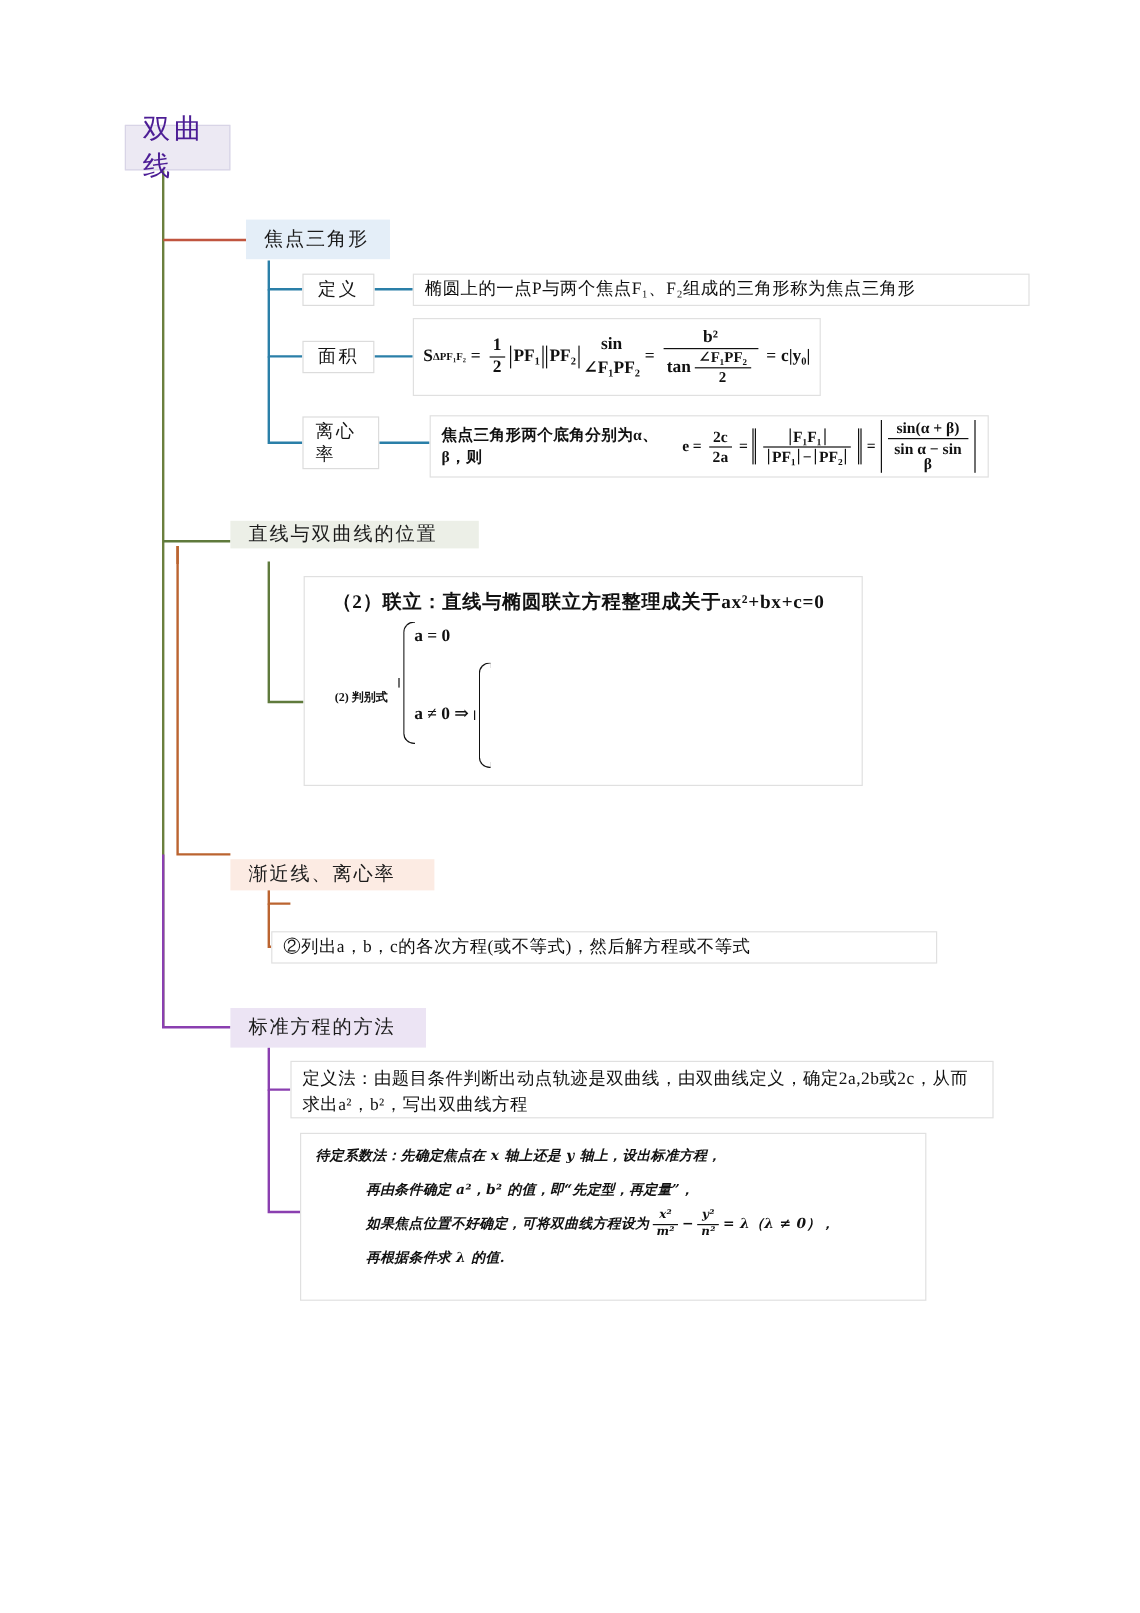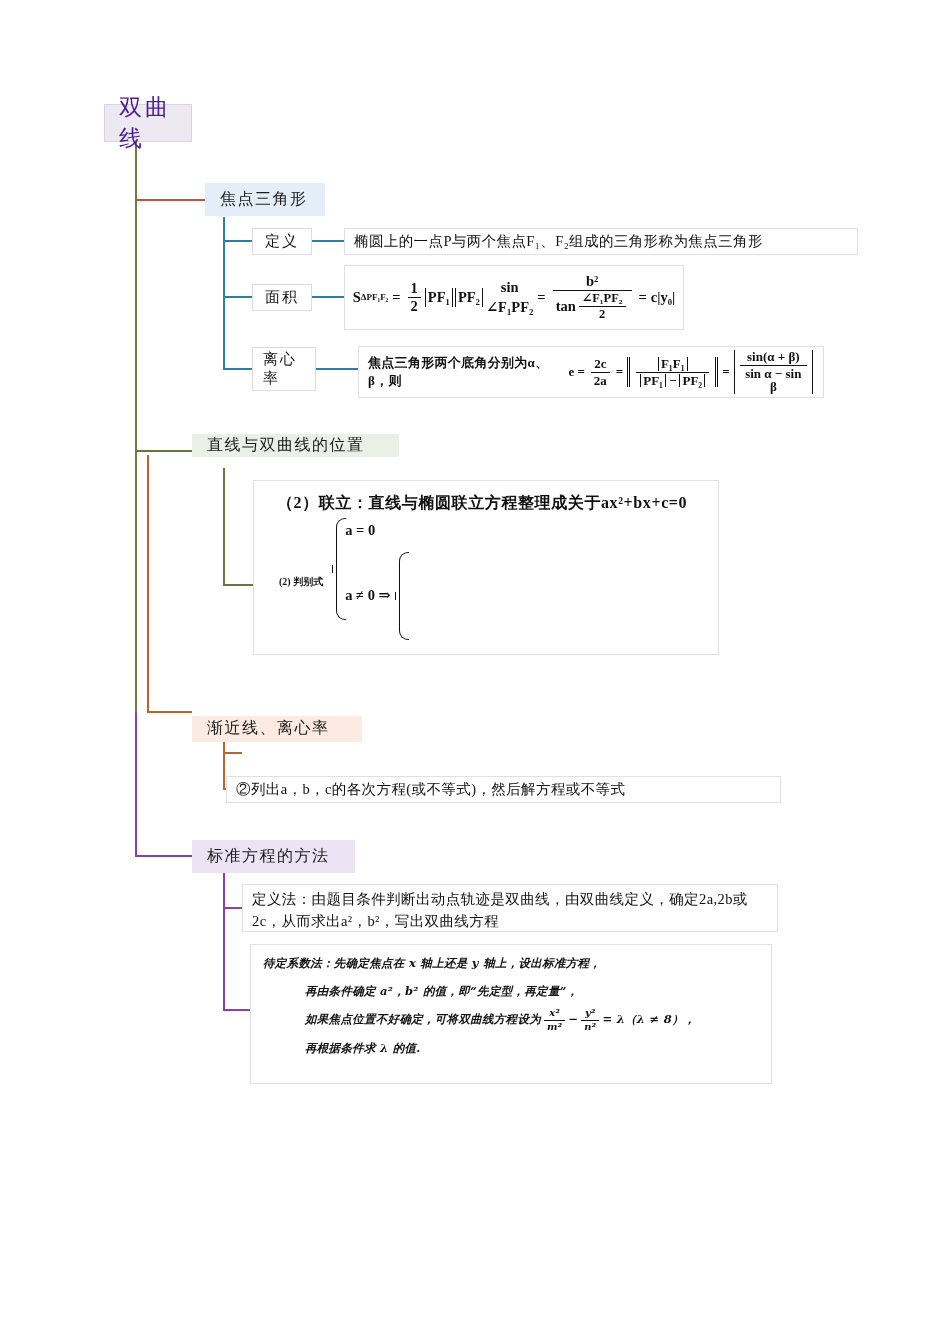--- a/index.html
+++ b/index.html
@@ -311,34 +311,34 @@
   </div>
 
   <div class="node content plain" style="left:226px; top:776px; width:555px; height:27px;">
     <span>②列出a，b，c的各次方程(或不等式)，然后解方程或不等式</span>
   </div>
 
   <div class="node topic t4" style="left:192px; top:840px; width:163px; height:33px;">
     <span>标准方程的方法</span>
   </div>
 
-  <div class="node content plain tall" style="left:242px; top:884px; width:536px; height:48px; line-height:1.5; padding-top:4px;">
+  <div class="node content plain tall" style="left:242px; top:884px; width:586px; height:48px; line-height:1.5; padding-top:4px;">
     <span>定义法：由题目条件判断出动点轨迹是双曲线，由双曲线定义，确定2a,2b或2c，从而求出a²，b²，写出双曲线方程</span>
   </div>
 
   <div class="node content tall" style="left:250px; top:944px; width:522px; height:140px; padding:4px 12px;">
     <div class="hand">
       <span class="nowrap">待定系数法：先确定焦点在 x 轴上还是 y 轴上，设出标准方程，</span>
       <span class="ind nowrap">再由条件确定 a²，b² 的值，即“先定型，再定量”，</span>
       <span class="ind nowrap">
         <span>如果焦点位置不好确定，可将双曲线方程设为</span><span class="frac small">
             <span class="num">x²</span>
             <span class="den">m²</span>
           </span><span>−</span><span class="frac small">
             <span class="num">y²</span>
             <span class="den">n²</span>
-          </span><span>= λ（λ ≠ 8），</span>
+          </span><span>= λ（λ ≠ 0），</span>
       </span>
       <span class="ind nowrap">再根据条件求 λ 的值.</span>
     </div>
   </div>
 
 </div>
 
 </body></html>

